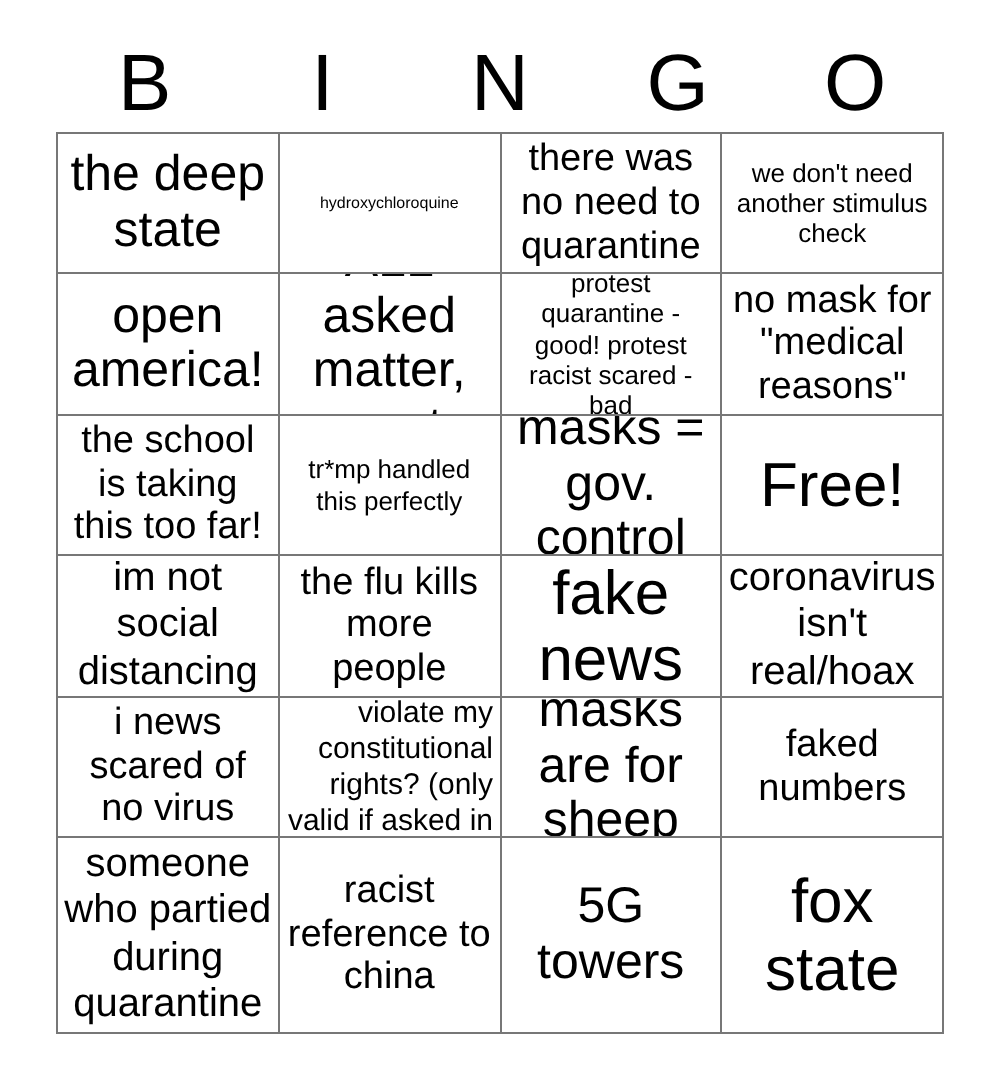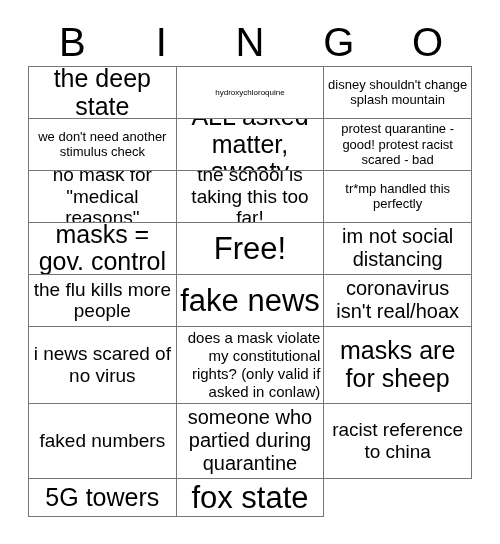--- a/index.html
+++ b/index.html
@@ -44,21 +44,21 @@
   #bingo-grid {
     position: absolute;
     left: 28px;
     top: 66px;
     width: 444px;
     height: 451px;
     box-sizing: border-box;
     border-top: 1px solid #777777;
     border-left: 1px solid #777777;
     display: grid;
-    grid-template-columns: repeat(3, 1fr);
+    grid-template-columns: repeat(4, 1fr);
     grid-template-rows: repeat(5, 1fr);
   }
   .cell {
     box-sizing: border-box;
     border-right: 1px solid #777777;
     border-bottom: 1px solid #777777;
     display: flex;
     align-items: center;
     justify-content: center;
     text-align: center;
@@ -93,25 +93,28 @@
     <div class="header-letter">O</div>
   </div>
 
   <div id="bingo-grid">
       <div class="cell fs-xl">
         <span class="cell-text">the deep state</span>
       </div>
       <div class="cell fs-tiny">
         <span class="cell-text">hydroxychloroquine</span>
       </div>
-      <div class="cell fs-sm">
-        <span class="cell-text">disney shouldn't change splash mountain</span>
+      <div class="cell fs-lg">
+        <span class="cell-text">there was no need to quarantine</span>
       </div>
       <div class="cell fs-sm">
         <span class="cell-text">we don't need another stimulus check</span>
+      </div>
+      <div class="cell fs-xl">
+        <span class="cell-text">open america!</span>
       </div>
       <div class="cell fs-xl">
         <span class="cell-text">ALL asked matter, sweaty</span>
       </div>
       <div class="cell fs-sm">
         <span class="cell-text">protest quarantine - good! protest racist scared - bad</span>
       </div>
       <div class="cell fs-lg">
         <span class="cell-text">no mask for "medical reasons"</span>
       </div>

